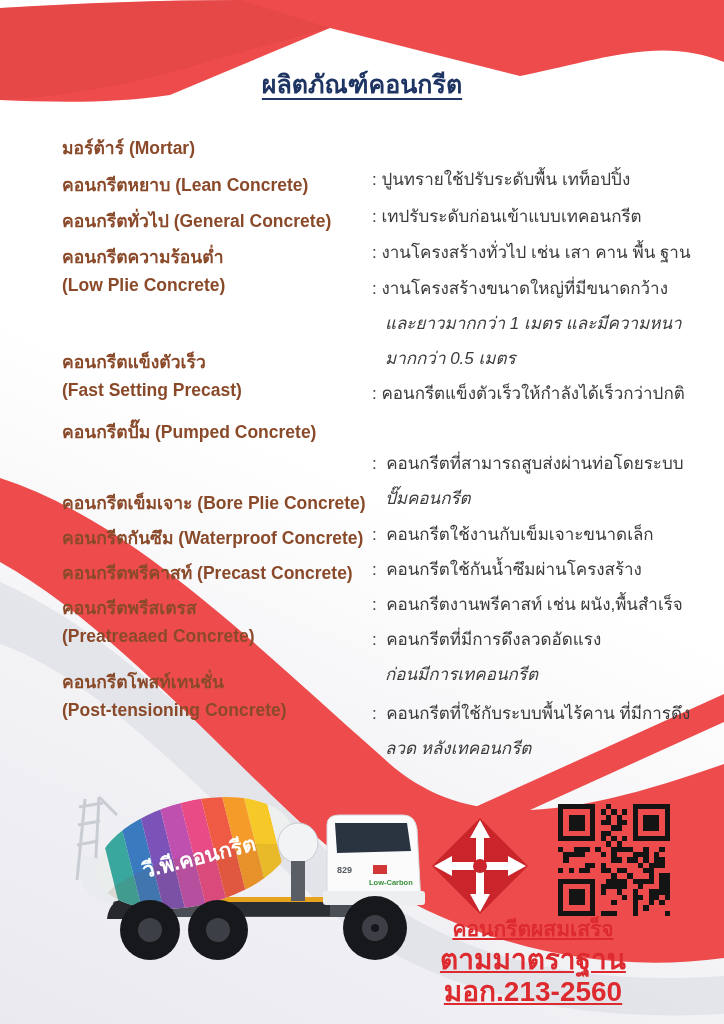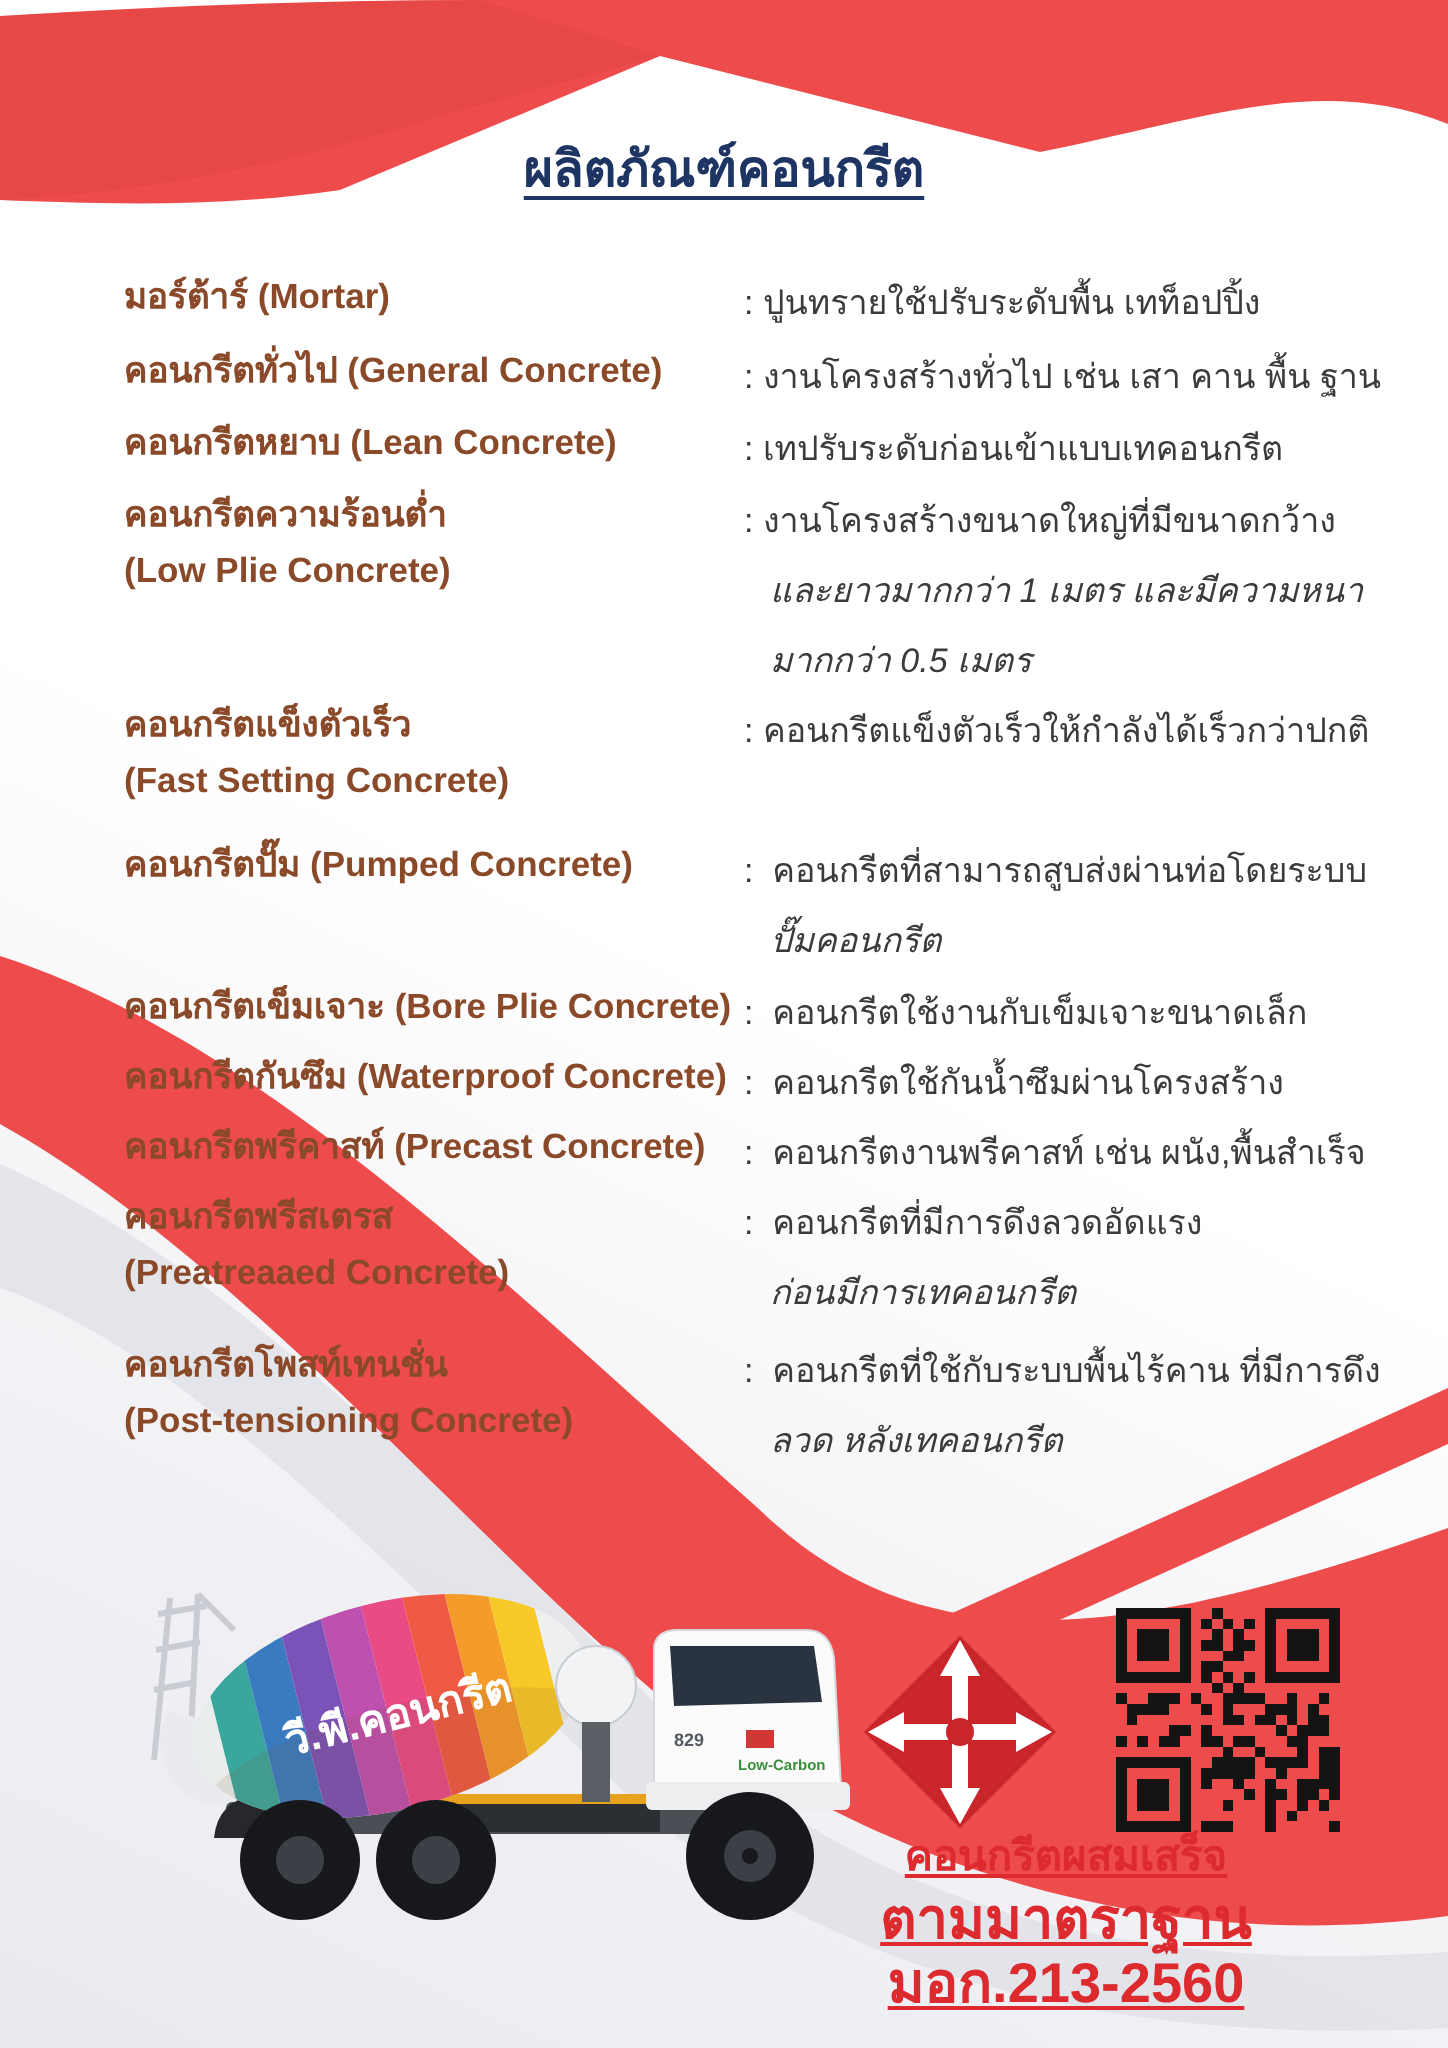--- a/index.html
+++ b/index.html
@@ -24,21 +24,21 @@
   .product-row:nth-child(4){top:243px}
   .product-row:nth-child(5){top:348px}
   .product-row:nth-child(6){top:418px}
   .product-row:nth-child(7){top:489px}
   .product-row:nth-child(8){top:524px}
   .product-row:nth-child(9){top:559px}
   .product-row:nth-child(10){top:594px}
   .product-row:nth-child(11){top:668px}
   .product-name{width:310px;flex:0 0 310px;color:#8a4a2a;font-weight:bold;font-size:17.5px;}
   .name-line{line-height:28px;white-space:pre;}
-  .product-desc{flex:1;color:#3b3b3b;font-size:17px;}
+  .product-desc{flex:1;color:#3b3b3b;font-size:17px;margin-top:28px;}
   .desc-line{line-height:35px;white-space:pre;}
   .desc-line + .desc-line{padding-left:13px;font-style:italic;}
   .truck{position:absolute;left:55px;top:785px;z-index:3;}
   .tis-logo{position:absolute;left:430px;top:816px;z-index:4;}
   .qr{position:absolute;left:558px;top:804px;width:112px;height:112px;z-index:4;}
   .footer-text{position:absolute;left:390px;top:914px;width:286px;text-align:center;z-index:5;color:#dd2a2f;font-weight:bold;text-decoration:underline;}
   .footer-line1{font-size:21px;line-height:30px;}
   .footer-line2{font-size:28px;line-height:32px;}
 </style>
 </head>
@@ -64,52 +64,52 @@
       <div class="product-name">
           <div class="name-line">มอร์ต้าร์ (Mortar)</div>
         </div>
       <div class="product-desc">
           <div class="desc-line">: ปูนทรายใช้ปรับระดับพื้น เทท็อปปิ้ง</div>
         </div>
     </div>
 
     <div class="product-row">
       <div class="product-name">
+          <div class="name-line">คอนกรีตหยาบ (Lean Concrete)</div>
+        </div>
+      <div class="product-desc">
+          <div class="desc-line">: เทปรับระดับก่อนเข้าแบบเทคอนกรีต</div>
+        </div>
+    </div>
+
+    <div class="product-row">
+      <div class="product-name">
           <div class="name-line">คอนกรีตทั่วไป (General Concrete)</div>
         </div>
       <div class="product-desc">
           <div class="desc-line">: งานโครงสร้างทั่วไป เช่น เสา คาน พื้น ฐาน</div>
-        </div>
-    </div>
-
-    <div class="product-row">
-      <div class="product-name">
-          <div class="name-line">คอนกรีตหยาบ (Lean Concrete)</div>
-        </div>
-      <div class="product-desc">
-          <div class="desc-line">: เทปรับระดับก่อนเข้าแบบเทคอนกรีต</div>
         </div>
     </div>
 
     <div class="product-row">
       <div class="product-name">
           <div class="name-line">คอนกรีตความร้อนต่ำ</div>
           <div class="name-line">(Low Plie Concrete)</div>
         </div>
       <div class="product-desc">
           <div class="desc-line">: งานโครงสร้างขนาดใหญ่ที่มีขนาดกว้าง</div>
           <div class="desc-line">และยาวมากกว่า 1 เมตร และมีความหนา</div>
           <div class="desc-line">มากกว่า 0.5 เมตร</div>
         </div>
     </div>
 
     <div class="product-row">
       <div class="product-name">
           <div class="name-line">คอนกรีตแข็งตัวเร็ว</div>
-          <div class="name-line">(Fast Setting Concrete)</div>
+          <div class="name-line">(Fast Setting Precast)</div>
         </div>
       <div class="product-desc">
           <div class="desc-line">: คอนกรีตแข็งตัวเร็วให้กำลังได้เร็วกว่าปกติ</div>
         </div>
     </div>
 
     <div class="product-row">
       <div class="product-name">
           <div class="name-line">คอนกรีตปั๊ม (Pumped Concrete)</div>
         </div>

